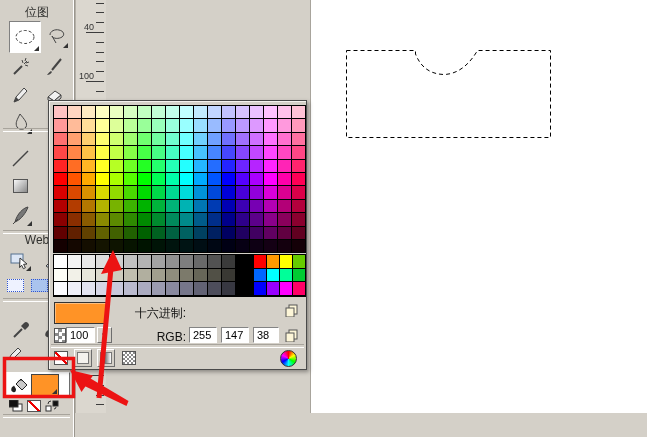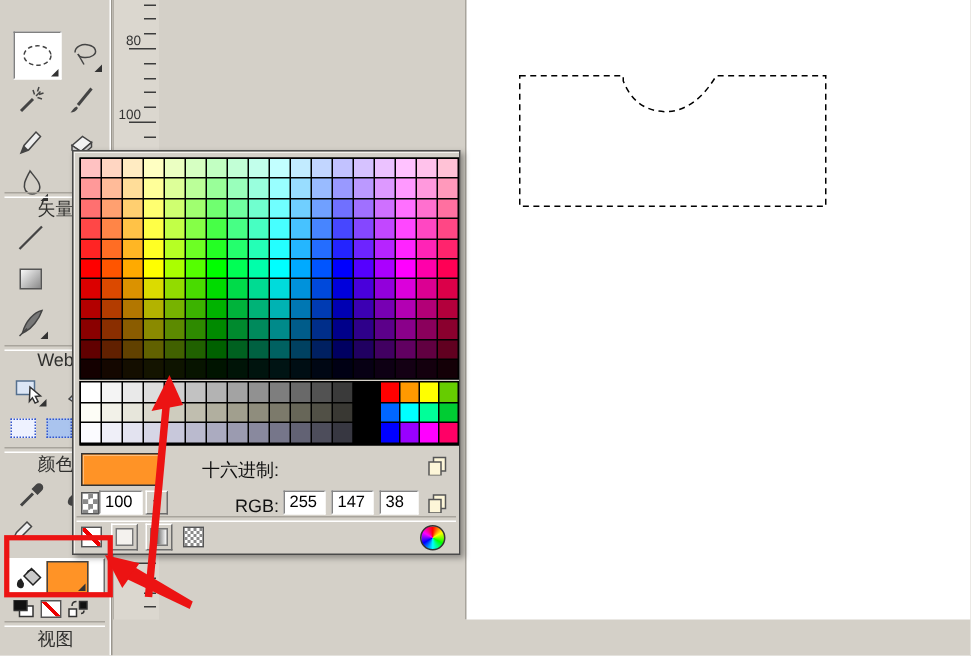--- a/index.html
+++ b/index.html
@@ -60,20 +60,21 @@
   
   .overlay{left:0;top:0;width:647px;height:437px;z-index:50;pointer-events:none;}
   svg{display:block;}
 </style>
 </head>
 <body>
 
 <div class="app">
 
   <div class="abs toolbar">
+    <div class="sec-head" style="top:4px;">位图</div>
 
     <div class="tool sel" style="left:9px;top:21px;">
       <svg width="24" height="24">
           <ellipse cx="12" cy="12" rx="9" ry="6.5" fill="none" stroke="#444" stroke-dasharray="3 2"></ellipse>
         </svg>
       <span class="flyout"></span>
     </div>
     <div class="tool" style="left:43px;top:23px;">
       <svg width="24" height="24">
           <path d="M6,11 C6,7 11,5 15,6 C20,7 21,11 18,13 C15,15 9,15 8,12" fill="none" stroke="#444"></path>
@@ -113,21 +114,20 @@
     </div>
     <div class="tool" style="left:41px;top:109px;">
       <svg width="24" height="24">
           <path d="M7,19 h12 v3 h-12 z" fill="#bbb" stroke="#444"></path>
           <path d="M11,11 h5 v8 h-5 z" fill="#ddd" stroke="#444"></path>
           <path d="M10,10 a3.5,3.5 0 1 1 7,0" fill="none" stroke="#444"></path>
         </svg>
     </div>
 
     <div class="sec-div" style="top:128px;"></div>
-    <div class="sec-head" style="top:131px;">矢量</div>
 
     <div class="tool" style="left:7px;top:145px;">
       <svg width="24" height="24">
           <line x1="5" y1="20" x2="20" y2="5" stroke="#444" stroke-width="1.5"></line>
         </svg>
     </div>
     <div class="tool" style="left:7px;top:173px;">
       <span class="icon-rect"></span>
     </div>
     <div class="tool" style="left:7px;top:201px;">
@@ -154,21 +154,20 @@
         </svg>
     </div>
     <div class="tool" style="left:4px;top:275px;width:22px;height:20px;">
       <span class="mini-blue"></span>
     </div>
     <div class="tool" style="left:28px;top:275px;width:22px;height:20px;">
       <span class="mini-blue fill"></span>
     </div>
 
     <div class="sec-div" style="top:298px;"></div>
-    <div class="sec-head" style="top:301px;">颜色</div>
 
     <div class="tool" style="left:7px;top:316px;">
       <svg width="24" height="24">
           <line x1="6" y1="20" x2="14" y2="12" stroke="#444" stroke-width="2"></line>
           <path d="M13,9 l4,4 l3,-3 a2.2,2.2 0 0 0 -4,-4 Z" fill="#444"></path>
         </svg>
     </div>
     <div class="tool" style="left:40px;top:316px;">
       <svg width="24" height="24">
           <path d="M8,12 l6,-6 l6,6 l-6,6 z" fill="#bbb" stroke="#444"></path>
@@ -203,21 +202,20 @@
     </div>
     <div class="tool" style="left:44px;top:399px;width:16px;height:14px;">
       <svg width="14" height="12">
           <rect x="1" y="6" width="5" height="5" fill="#fff" stroke="#333"></rect>
           <rect x="8" y="1" width="5" height="5" fill="#111" stroke="#333"></rect>
           <path d="M3,4 Q3,1 6,1 M9,9 Q11,9 11,7" fill="none" stroke="#333"></path>
         </svg>
     </div>
 
     <div class="sec-div" style="top:414px;"></div>
-    <div class="sec-head" style="top:418px;">视图</div>
     <div class="tool" style="left:7px;top:432px;height:5px;"></div>
   </div>
 
   <div class="abs ruler">
       <div class="tick minor" style="top: 2.6px;"></div>
       <div class="tick minor" style="top: 12.4px;"></div>
       <div class="tick minor" style="top: 22.2px;"></div>
       <div class="tick major" style="top: 32px;"></div>
       <div class="tick minor" style="top: 41.8px;"></div>
       <div class="tick minor" style="top: 51.6px;"></div>
@@ -250,21 +248,21 @@
       <div class="tick minor" style="top: 316.2px;"></div>
       <div class="tick major" style="top: 326px;"></div>
       <div class="tick minor" style="top: 335.8px;"></div>
       <div class="tick minor" style="top: 345.6px;"></div>
       <div class="tick minor" style="top: 355.4px;"></div>
       <div class="tick minor" style="top: 365.2px;"></div>
       <div class="tick major" style="top: 375px;"></div>
       <div class="tick minor" style="top: 384.8px;"></div>
       <div class="tick minor" style="top: 394.6px;"></div>
       <div class="tick minor" style="top: 404.4px;"></div>
-      <div class="tick-label" style="top: 22px;">80</div>
+      <div class="tick-label" style="top: 22px;">40</div>
       <div class="tick-label" style="top: 71px;">100</div>
     </div>
 
   <div class="abs canvas">
     <svg width="337" height="413" viewBox="0 0 337 413">
       <path d="M35.5,50.5 H104.5 V54 C110,68 120,74.5 134,74.5 C148,73.5 158.5,64 166.5,50.5 H239.5 V137.5 H35.5 Z" fill="none" stroke="#000" stroke-width="1" stroke-dasharray="4 3"></path>
     </svg>
   </div>
 
 

